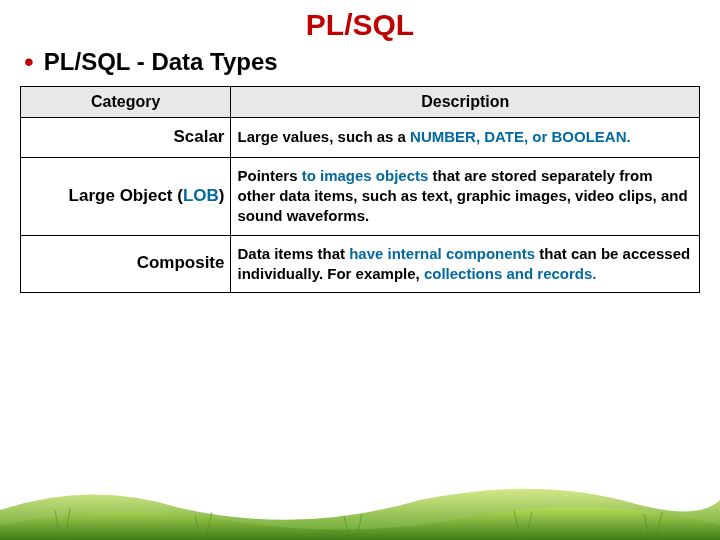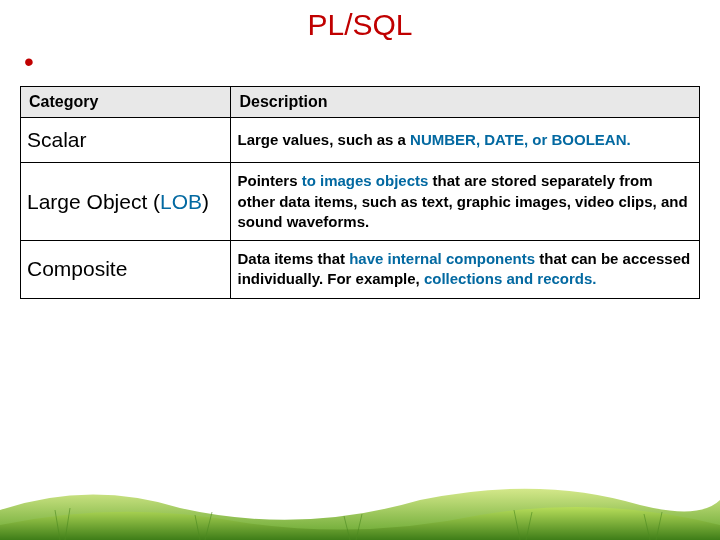--- a/index.html
+++ b/index.html
@@ -13,21 +13,21 @@
   }
   .slide {
     width: 100%;
     height: 100%;
     padding: 8px 20px 0 20px;
     position: relative;
   }
   .title {
     text-align: center;
     font-size: 30px;
-    font-weight: 400;
+    font-weight: 700;
     color: #c00000;
     margin-bottom: 6px;
   }
   .subtitle-row {
     display: flex;
     align-items: center;
     margin-bottom: 10px;
   }
   .bullet {
     color: #c00000;
@@ -47,33 +47,33 @@
     table-layout: fixed;
   }
   col.cat { width: 31%; }
   col.desc { width: 69%; }
   th {
     background: #e8e8e8;
     border: 1px solid #000;
     padding: 6px 8px;
     font-size: 16px;
     font-weight: 700;
-    text-align: left;
+    text-align: center;
   }
   td {
     border: 1px solid #000;
     padding: 8px 6px;
     font-size: 15px;
     line-height: 1.35;
     vertical-align: middle;
   }
   td.cat-cell {
-    text-align: left;
-    font-weight: 400;
-    font-size: 21px;
+    text-align: right;
+    font-weight: 700;
+    font-size: 17px;
   }
   td.desc-cell {
     font-weight: 700;
     text-align: left;
   }
   .red { color: #0369a1; }
   .grass {
     position: absolute;
     bottom: 0;
     left: 0;
@@ -83,20 +83,21 @@
   }
 </style>
 </head>
 <body>
 
 <div class="slide">
   <div class="title">PL/SQL</div>
 
   <div class="subtitle-row">
     <span class="bullet">•</span>
+    <span class="subtitle">PL/SQL - Data Types</span>
   </div>
 
   <table>
     <colgroup>
         <col class="cat">
         <col class="desc">
       </colgroup>
     <thead>
       <tr>
         <th>Category</th>

